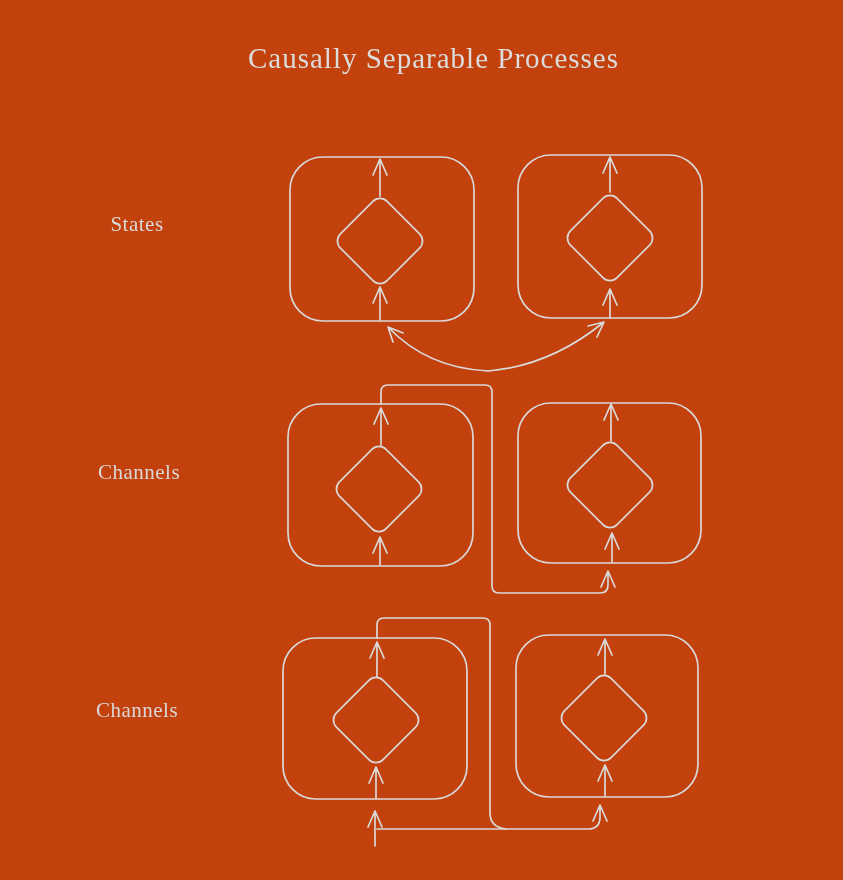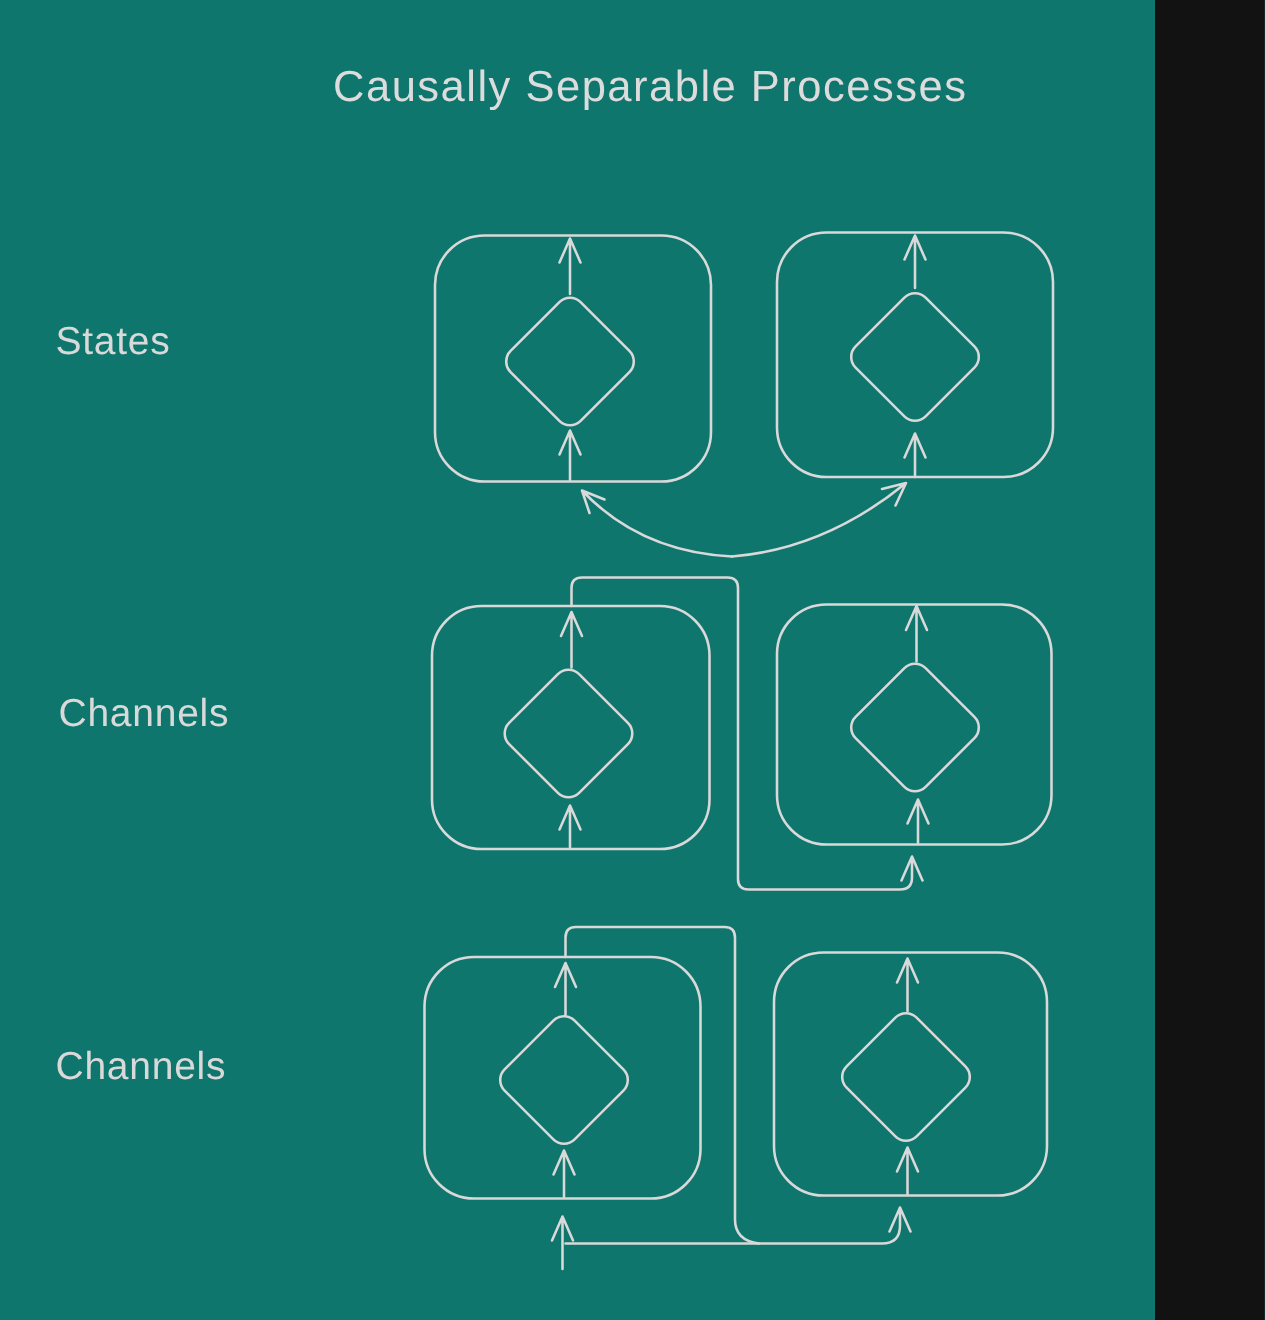--- a/index.html
+++ b/index.html
@@ -2,43 +2,43 @@
 <html><head>
 <meta charset="utf-8">
 <style>
   html, body {
     margin: 0;
     padding: 0;
     background: #121212;
   }
   .canvas {
     position: relative;
-    width: 770px;
+    width: 843px;
     height: 880px;
-    background: #0f766e;
+    background: #c2410c;
     overflow: hidden;
-    font-family: Liberation Sans, sans-serif;
+    font-family: Liberation Serif, serif;
   }
   .diagram-title {
     position: absolute;
     left: 12px;
     top: 42px;
     width: 843px;
     text-align: center;
     color: #dcdcdc;
     font-size: 29px;
     letter-spacing: 1px;
     white-space: nowrap;
   }
   .row-label {
     position: absolute;
     width: 200px;
-    text-align: left;
+    text-align: center;
     color: #d9d9d9;
-    font-size: 26px;
+    font-size: 21px;
     letter-spacing: 0.5px;
   }
   .label-states   { left: 37px; top: 212px; }
   .label-channels { left: 39px; top: 460px; }
   .label-memory   { left: 37px; top: 692px; line-height: 37px; }
   svg.artwork {
     position: absolute;
     left: 0;
     top: 0;
   }

